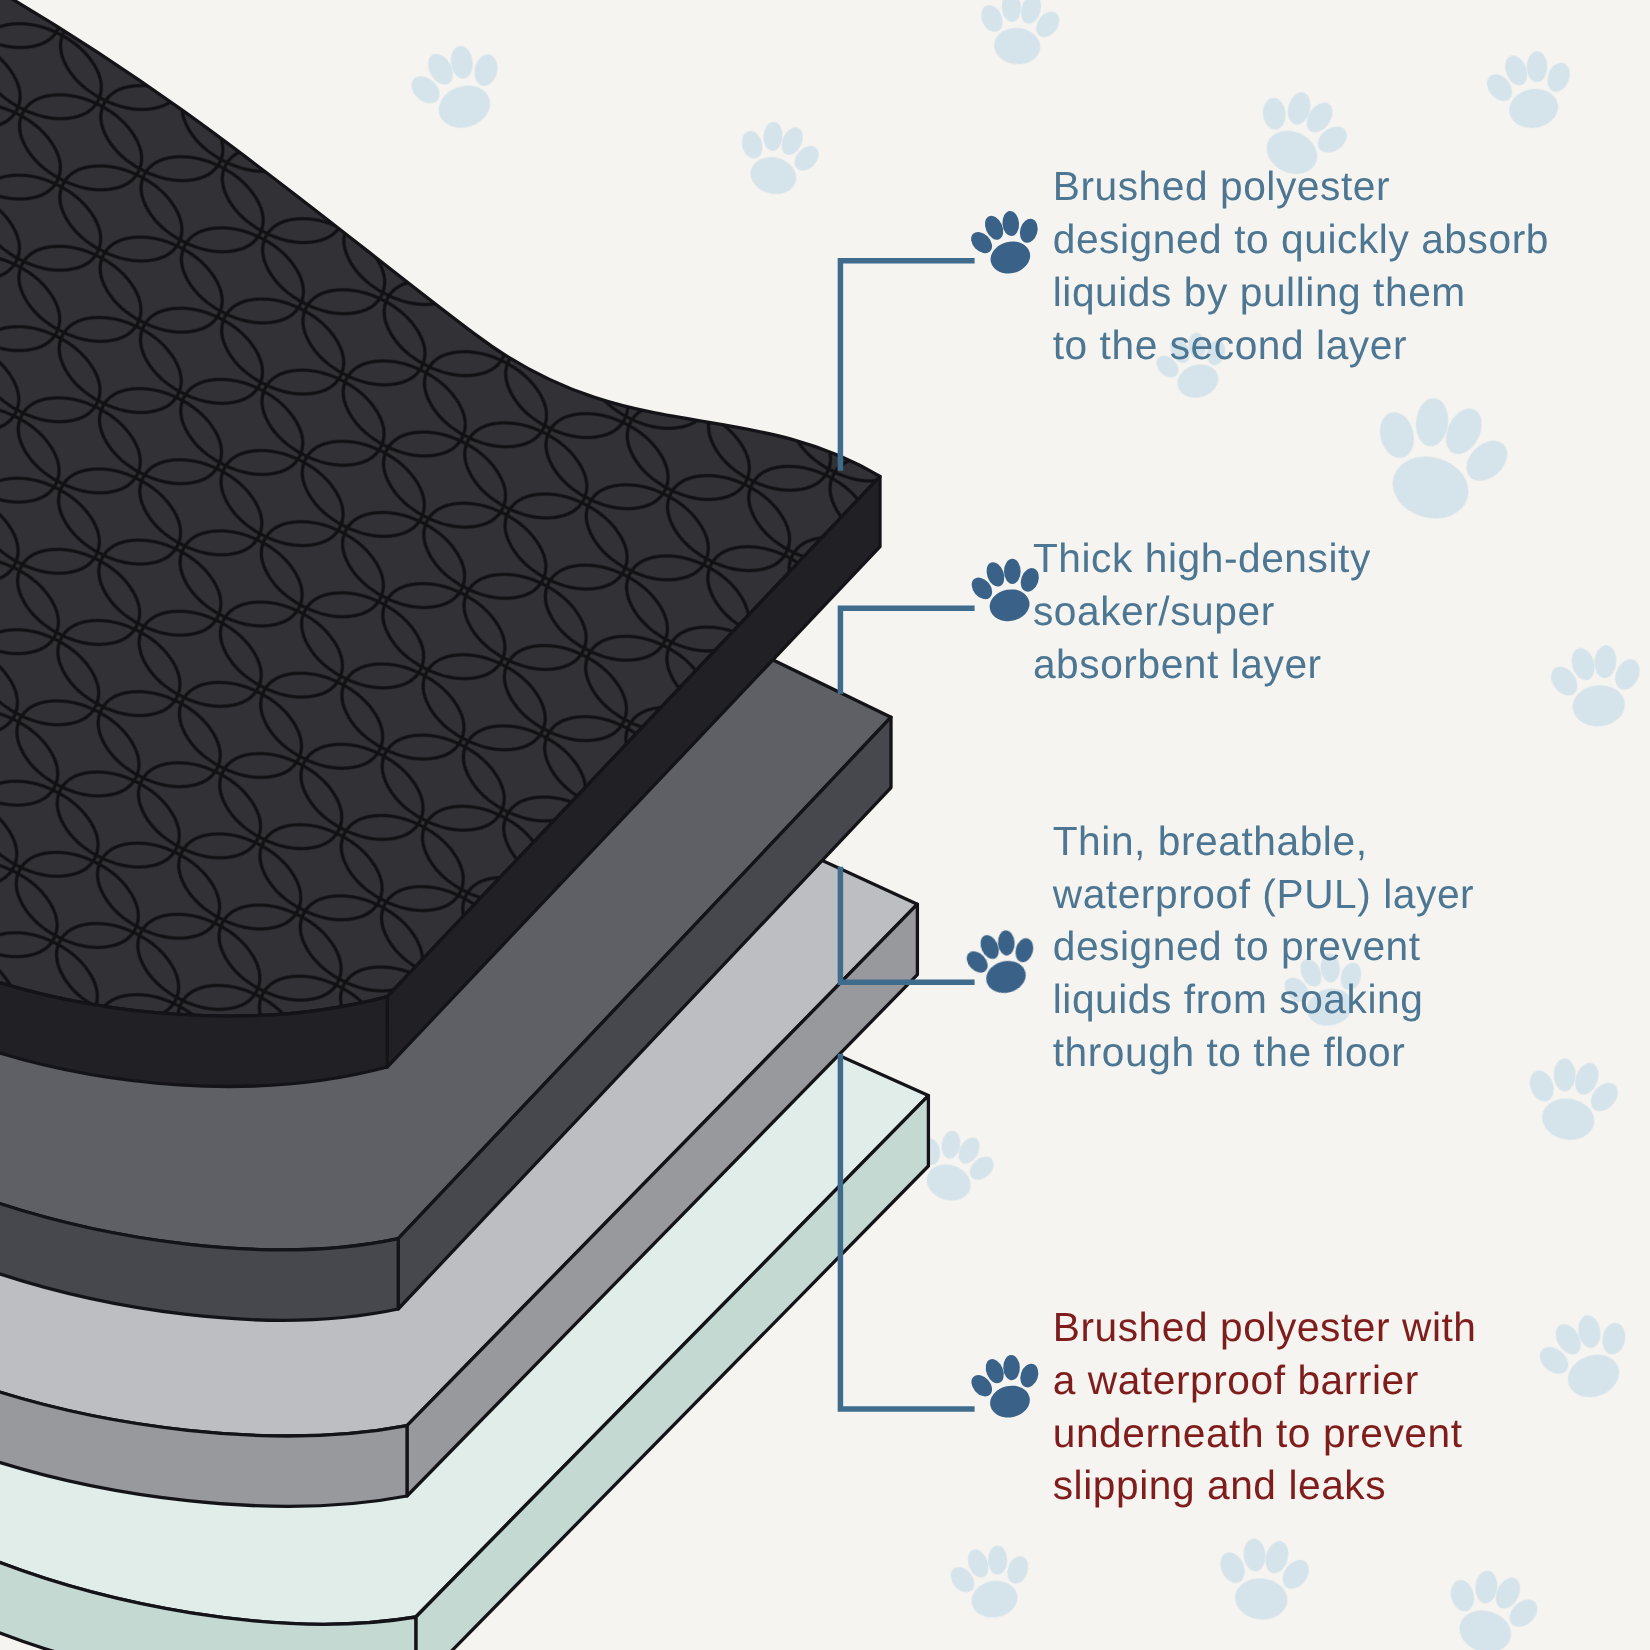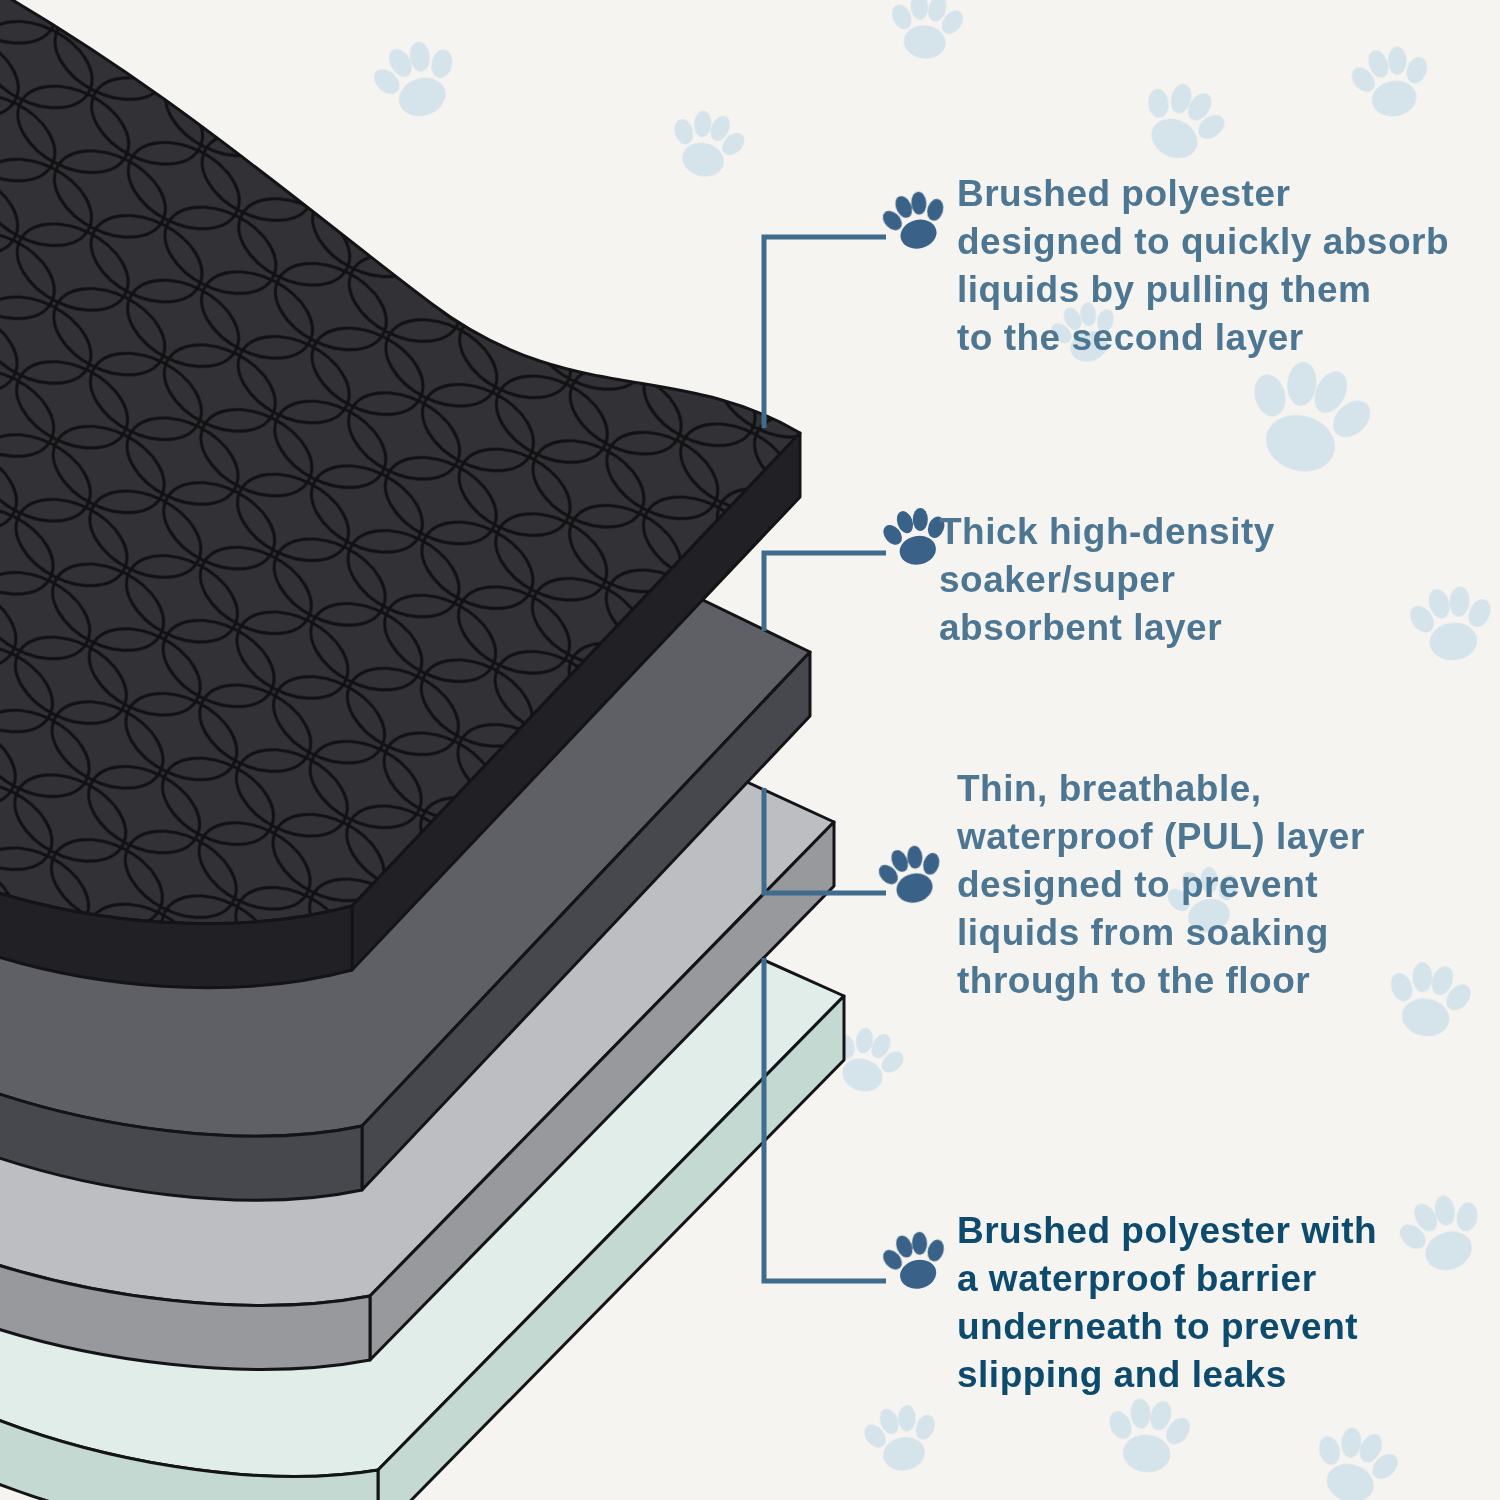--- a/index.html
+++ b/index.html
@@ -9,23 +9,22 @@
     background:#f5f4f0;
   }
   #stage{position:absolute;inset:0}
   svg.scene{position:absolute;left:0;top:0}
   .face{stroke:#141418;stroke-width:3;stroke-linejoin:round}
   .quilt-overlay{stroke:none}
   .connector{fill:none;stroke-width:5;stroke-linecap:butt;stroke-linejoin:miter}
   .note{
     position:absolute;width:530px;
     white-space:pre-line;
-    font-weight:bold;font-size:37px;line-height:1.3;letter-spacing:.5px;
+    font-weight:normal;font-size:37px;line-height:1.3;letter-spacing:.5px;
     color:#4d7693;
-    margin-top:24px;
   }
   .note1{left:957px;top:146px}
   .note2{left:939px;top:484px}
   .note3{left:957px;top:741px}
   .note4{left:957px;top:1183px}
 </style>
 </head>
 <body style="background-color: rgb(245, 244, 240);">
 
 <div id="stage">
@@ -113,17 +112,17 @@
 liquids by pulling them
 to the second layer</div>
   <div class="note note2" style="color: rgb(77, 118, 147);">Thick high-density
 soaker/super
 absorbent layer</div>
   <div class="note note3" style="color: rgb(77, 118, 147);">Thin, breathable,
 waterproof (PUL) layer
 designed to prevent
 liquids from soaking
 through to the floor</div>
-  <div class="note note4" style="color: #0c4a6e;">Brushed polyester with
+  <div class="note note4" style="color: #7f1d1d;">Brushed polyester with
 a waterproof barrier
 underneath to prevent
 slipping and leaks</div>
 </div>
 
 </body></html>

